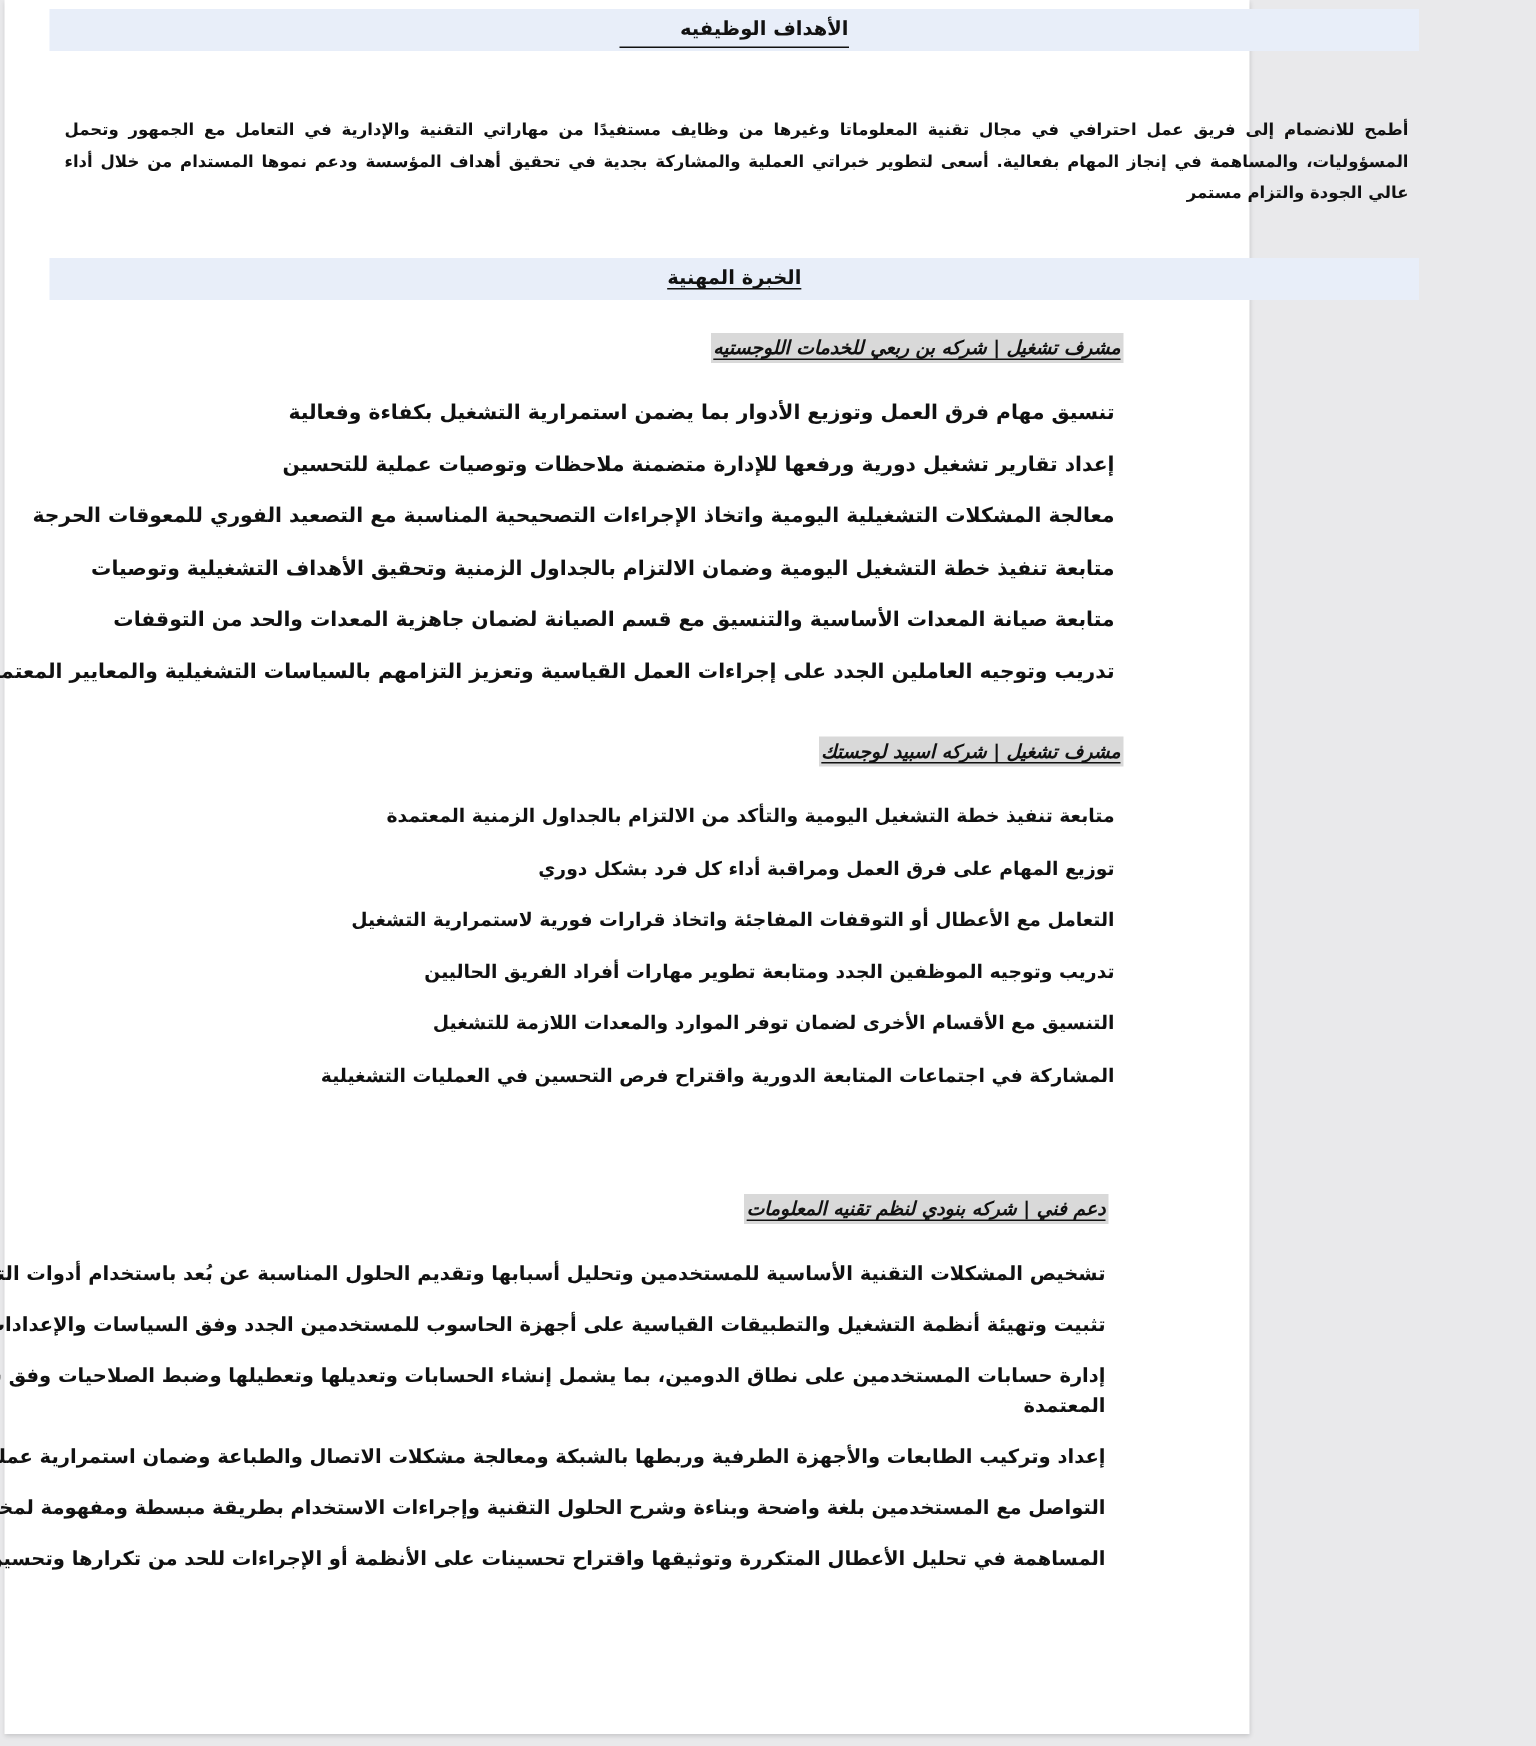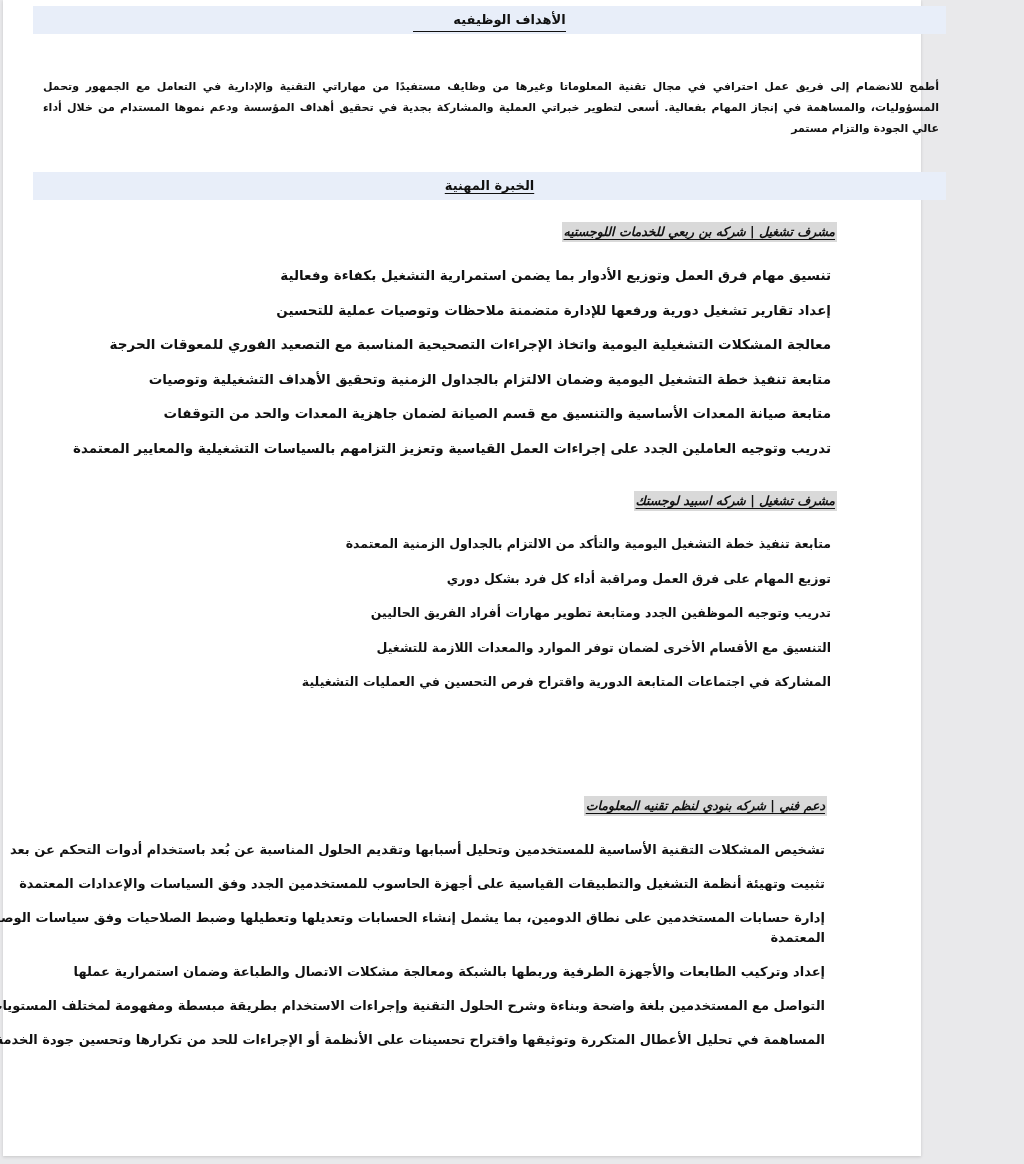--- a/index.html
+++ b/index.html
@@ -1,21 +1,21 @@
 <!DOCTYPE html>
 <html><head>
 <meta charset="utf-8">
 <style>
   html, body { margin:0; padding:0; }
   body {
     width:1024px; height:1164px; background:#e9e9eb; overflow:hidden;
     font-family:"DejaVu Sans", "Liberation Sans", sans-serif;
   }
   .page {
-    position:absolute; left:3px; top:0; width:918px; height:1156px;
+    position:absolute; left:3px; top:0; width:830px; height:1156px;
     background:#ffffff; box-shadow:0 1px 3px rgba(0,0,0,0.15);
   }
   .doc { direction:rtl; color:#111; font-weight:bold; }
   .bar {
     position:absolute; left:30px; width:913px; height:28px;
     background:#e8eef9; text-align:center;
   }
   .bar span {
     display:inline-block; font-size:13px; line-height:28px;
     text-decoration:underline; text-underline-offset:3px;
@@ -62,20 +62,21 @@
       <li>معالجة المشكلات التشغيلية اليومية واتخاذ الإجراءات التصحيحية المناسبة مع التصعيد الفوري للمعوقات الحرجة</li>
       <li>متابعة تنفيذ خطة التشغيل اليومية وضمان الالتزام بالجداول الزمنية وتحقيق الأهداف التشغيلية وتوصيات</li>
       <li>متابعة صيانة المعدات الأساسية والتنسيق مع قسم الصيانة لضمان جاهزية المعدات والحد من التوقفات</li>
       <li>تدريب وتوجيه العاملين الجدد على إجراءات العمل القياسية وتعزيز التزامهم بالسياسات التشغيلية والمعايير المعتمدة</li>
     </ul>
 
     <div class="job-title" style="top:491px;">مشرف تشغيل  |  شركه اسبيد لوجستك</div>
     <ul class="bullets b2" style="top:534px;">
       <li>متابعة تنفيذ خطة التشغيل اليومية والتأكد من الالتزام بالجداول الزمنية المعتمدة</li>
       <li>توزيع المهام على فرق العمل ومراقبة أداء كل فرد بشكل دوري</li>
+      <li>التعامل مع الأعطال أو التوقفات المفاجئة واتخاذ قرارات فورية لاستمرارية التشغيل</li>
       <li>تدريب وتوجيه الموظفين الجدد ومتابعة تطوير مهارات أفراد الفريق الحاليين</li>
       <li>التنسيق مع الأقسام الأخرى لضمان توفر الموارد والمعدات اللازمة للتشغيل</li>
       <li>المشاركة في اجتماعات المتابعة الدورية واقتراح فرص التحسين في العمليات التشغيلية</li>
     </ul>
 
     <div class="job-title" style="top:796px; right:94px;">دعم فني | شركه بنودي لنظم تقنيه المعلومات</div>
     <ul class="bullets b3" style="top:840px; right:96px;">
       <li>تشخيص المشكلات التقنية الأساسية للمستخدمين وتحليل أسبابها وتقديم الحلول المناسبة عن بُعد باستخدام أدوات التحكم عن بعد</li>
       <li>تثبيت وتهيئة أنظمة التشغيل والتطبيقات القياسية على أجهزة الحاسوب للمستخدمين الجدد وفق السياسات والإعدادات المعتمدة</li>
       <li>إدارة حسابات المستخدمين على نطاق الدومين، بما يشمل إنشاء الحسابات وتعديلها وتعطيلها وضبط الصلاحيات وفق سياسات الوصول المعتمدة</li>

